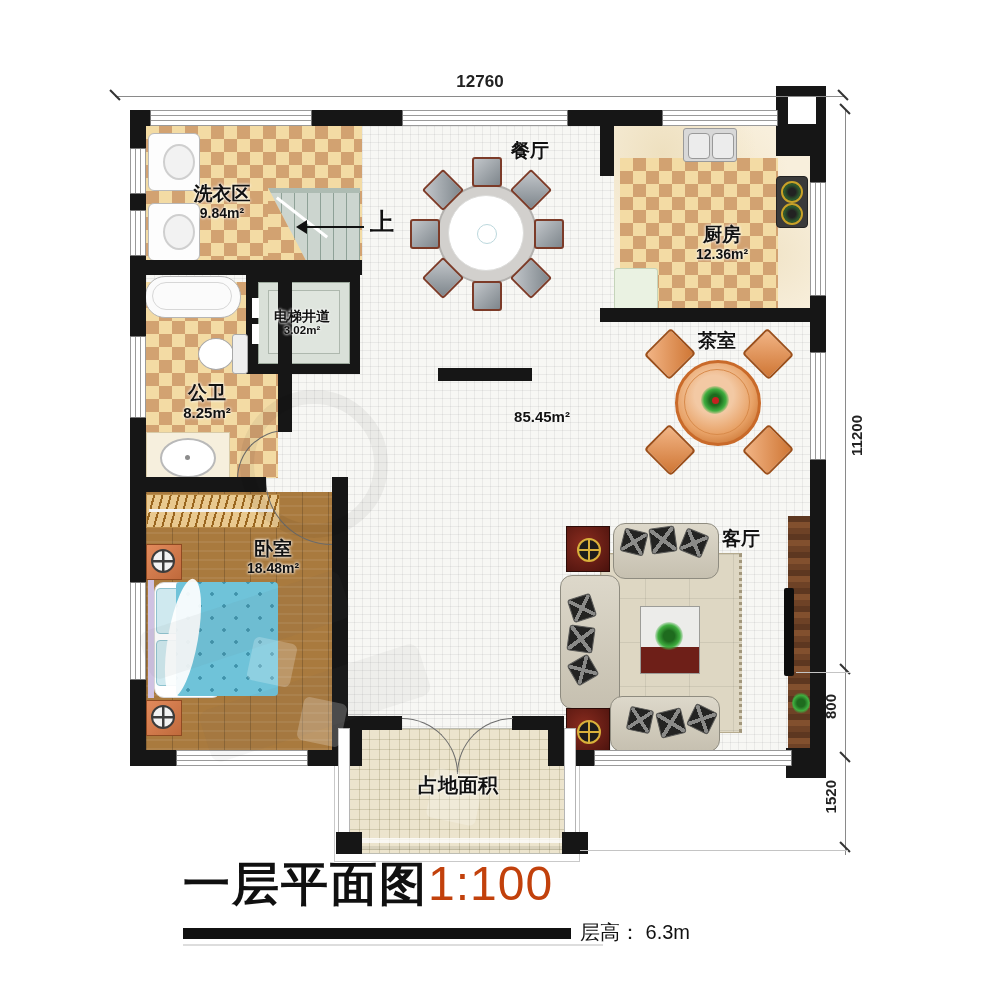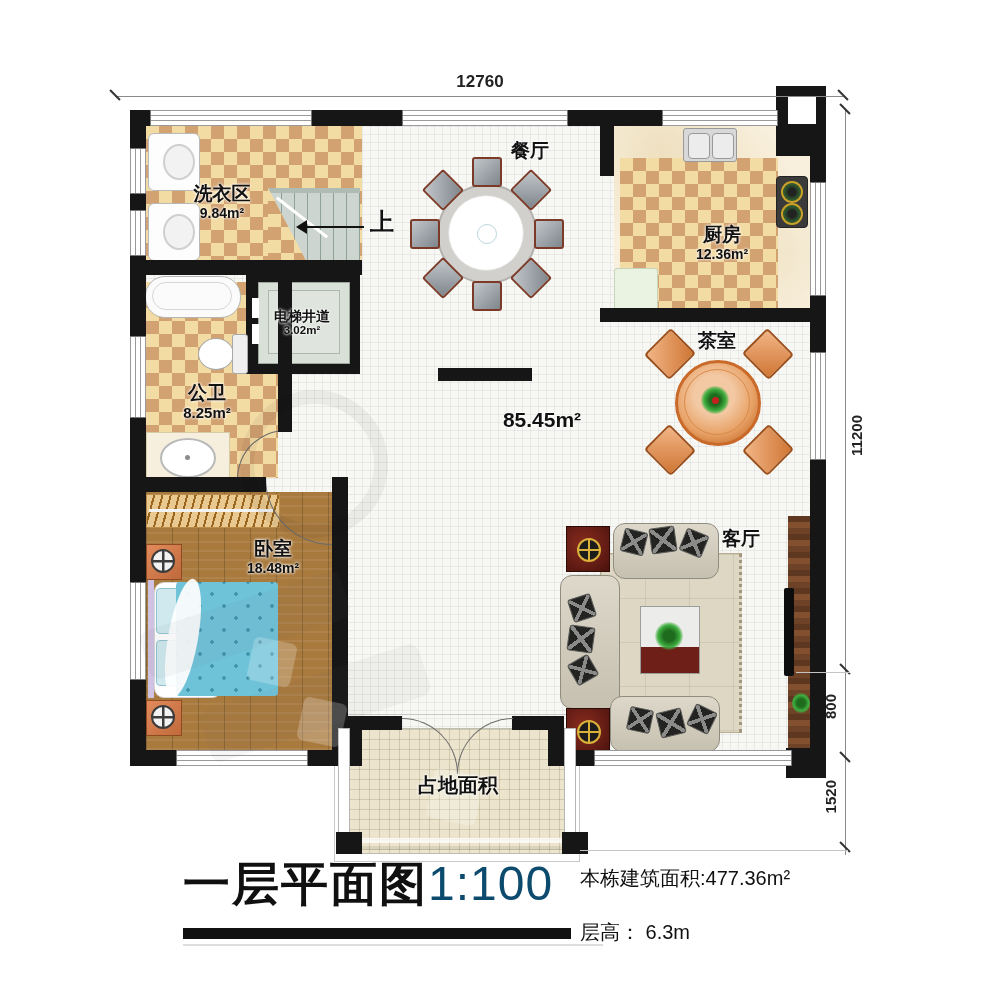--- a/index.html
+++ b/index.html
@@ -64,21 +64,21 @@
   .tick{position:absolute;width:14px;height:2px;background:#333;transform:rotate(45deg);}
   .dimline{position:absolute;background:#8a8a8a;}
   .extline{position:absolute;background:#c4c4c4;}
   .washer{position:absolute;background:#fdfdfd;border:1.5px solid #b9b9b9;border-radius:6px;}
   .wdoor{position:absolute;border:2px solid #cfcfcf;border-radius:50%;background:#f2f2f2;}
   .plantball{position:absolute;border-radius:50%;
         background:radial-gradient(circle,#1e6b1e 0 28%,#3fae3f 55%,rgba(63,174,63,0) 75%);}
   .wm{position:absolute;background:rgba(110,110,110,.06);border-radius:10px;}
   .wmw{position:absolute;background:rgba(255,255,255,.22);border-radius:6px;}
   .title-main{font-size:47px;font-weight:700;color:#101010;letter-spacing:2px;}
-  .title-scale{font-size:48px;font-weight:400;color:#0c4a6e;letter-spacing:1px;}
+  .title-scale{font-size:48px;font-weight:400;color:#c2410c;letter-spacing:1px;}
   .infoline{position:absolute;font-size:20px;color:#101010;white-space:nowrap;}
 </style>
 </head>
 <body>
 
 <div id="canvas">
 
   <div class="grid" style="left:146px;top:126px;width:664px;height:624px;"></div>
   <div class="checker" style="left:146px;top:126px;width:216px;height:136px;"></div>
   <div class="marble" style="left:614px;top:126px;width:196px;height:182px;"></div>
@@ -267,21 +267,21 @@
     <span class="rarea" style="font-size:11.5px;">3.02m²</span>
   </div>
   <div class="rlabel" style="left:207px;top:382px;">
     <span class="rname">公卫</span>
     <span class="rarea" style="font-size:15px;">8.25m²</span>
   </div>
   <div class="rlabel" style="left:717px;top:330px;">
     <span class="rname">茶室</span>
   </div>
   <div class="rlabel" style="left:542px;top:408px;">
-    <span class="rarea" style="font-size:21px;">85.45m²</span>
+    <span class="rarea" style="font-size:15px;">85.45m²</span>
   </div>
   <div class="rlabel" style="left:273px;top:538px;">
     <span class="rname">卧室</span>
     <span class="rarea">18.48m²</span>
   </div>
   <div class="rlabel" style="left:741px;top:528px;">
     <span class="rname">客厅</span>
   </div>
   <div class="rlabel" style="left:458px;top:774px;">
     <span class="rname" style="font-size:20px;">占地面积</span>
@@ -302,16 +302,15 @@
   <div class="vtext" style="left:848px;top:415px;">11200</div>
   <div class="vtext" style="left:822px;top:694px;">800</div>
   <div class="vtext" style="left:822px;top:780px;">1520</div>
 
   <div class="abs" style="left:183px;top:853px;white-space:nowrap;">
     <span class="title-main">一层平面图</span><span class="title-scale">1:100</span>
   </div>
   <div class="abs" style="left:183px;top:928px;width:388px;height:11px;background:#111;"></div>
   <div class="abs" style="left:183px;top:944px;width:420px;height:2px;background:#ddd;"></div>
 
-  <div class="infoline" style="left:580px;top:865px;">本栋建筑面积:477.36m²</div>
   <div class="infoline" style="left:580px;top:919px;">层高： 6.3m</div>
 
 </div>
 
 </body></html>

